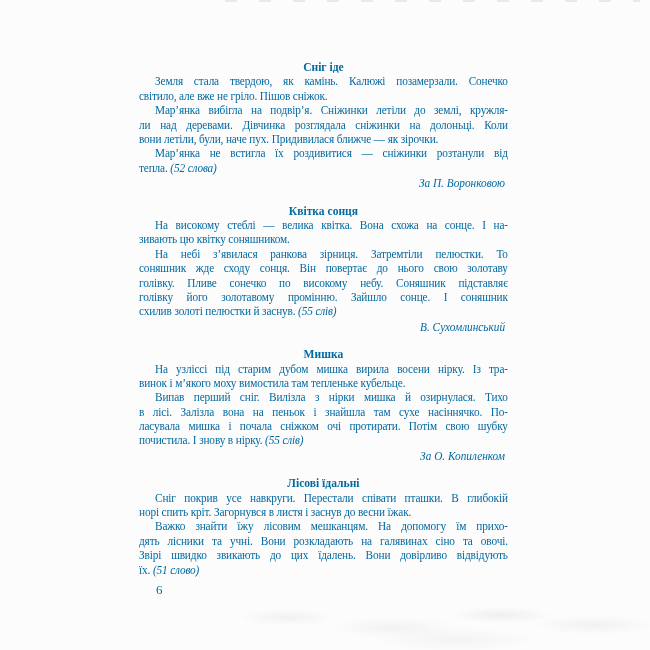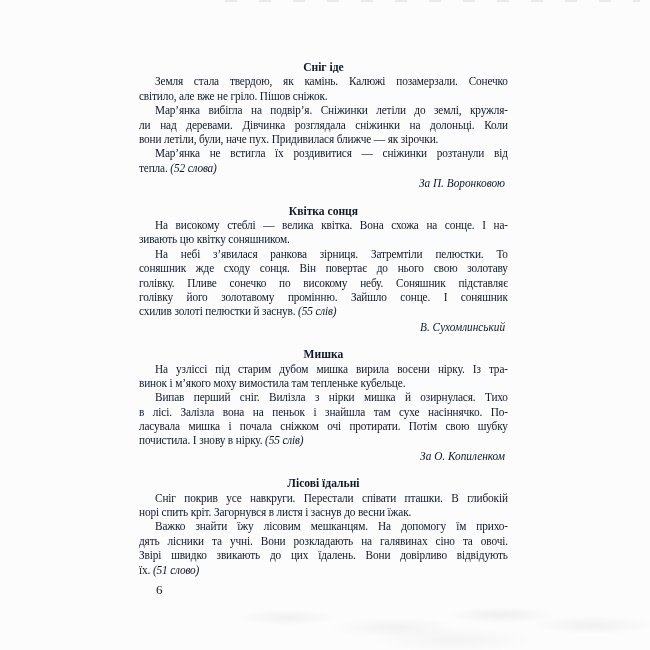--- a/index.html
+++ b/index.html
@@ -49,21 +49,21 @@
       radial-gradient(70px 12px at 22% 35%, rgba(0,0,0,0.045), rgba(0,0,0,0) 70%),
       radial-gradient(95px 15px at 45% 55%, rgba(0,0,0,0.04), rgba(0,0,0,0) 70%),
       radial-gradient(75px 12px at 68% 30%, rgba(0,0,0,0.05), rgba(0,0,0,0) 70%),
       radial-gradient(120px 18px at 58% 80%, rgba(0,0,0,0.035), rgba(0,0,0,0) 70%),
       radial-gradient(90px 14px at 88% 50%, rgba(0,0,0,0.045), rgba(0,0,0,0) 70%);
   }
 </style>
 </head>
 <body>
 
-<div class="page" style="background: rgb(252, 252, 252); color: #0f172a;">
+<div class="page" style="background: rgb(252, 252, 252); color: #0369a1;">
   <div class="scan-artifact-top"></div>
   <main class="text-column">
       <section class="section">
         <h2 class="section-title">Сніг іде</h2>
         <div class="line first just">Земля стала твердою, як камінь. Калюжі позамерзали. Сонечко</div>
         <div class="line">світило, але вже не гріло. Пішов сніжок.</div>
         <div class="line first just">Мар’янка вибігла на подвір’я. Сніжинки летіли до землі, кружля-</div>
         <div class="line just">ли над деревами. Дівчинка розглядала сніжинки на долоньці. Коли</div>
         <div class="line">вони летіли, були, наче пух. Придивилася ближче — як зірочки.</div>
         <div class="line first just">Мар’янка не встигла їх роздивитися — сніжинки розтанули від</div>

